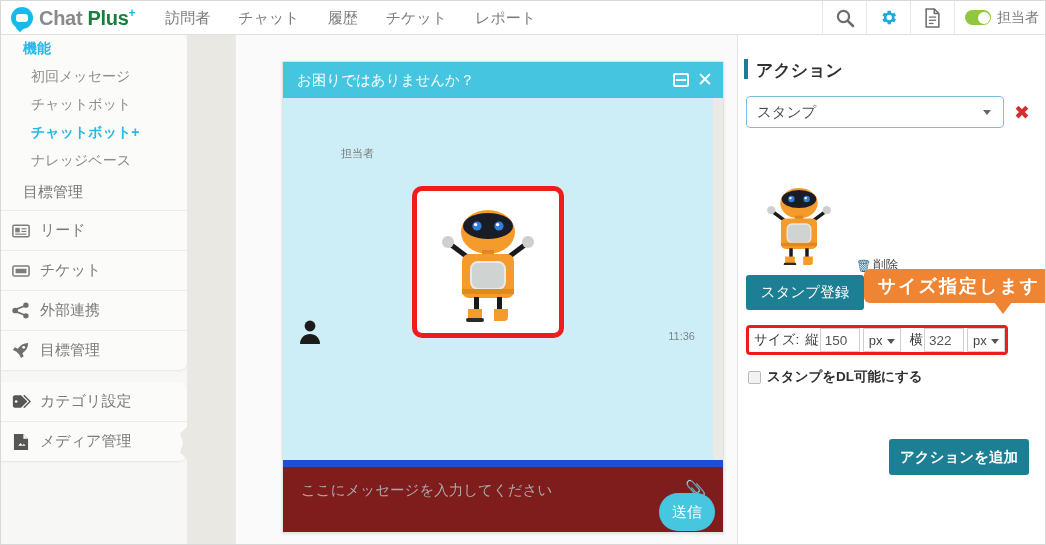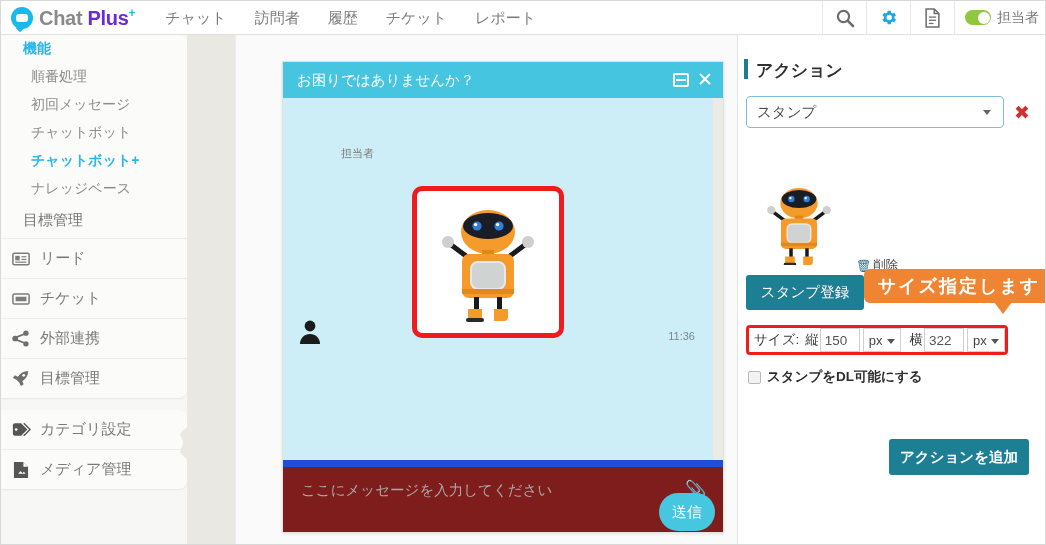--- a/index.html
+++ b/index.html
@@ -52,21 +52,21 @@
     left: 6px; bottom: -2px;
     width: 6px; height: 6px;
     background: #18bbe8;
     transform: rotate(45deg);
   }
   .logo-text {
     font-size: 20px; font-weight: bold;
     color: #8a8a8a; letter-spacing: -0.3px;
     white-space: nowrap;
   }
-  .logo-text .blue { color: #6d28d9; }
+  .logo-text .blue { color: #15803d; }
   .logo-text .sup { font-size: 12px; vertical-align: super; color:#18bbe8; }
 
   .nav { display: flex; align-items: center; height: 34px; }
   .nav-item {
     font-size: 15px; color: #7d7d7d;
     padding: 0 14px; line-height: 34px;
     white-space: nowrap; cursor: pointer;
   }
 
   .topbar-right {
@@ -423,22 +423,22 @@
 
 <div class="app">
 
   <div class="topbar">
     <div class="logo">
       <span class="logo-mark"></span>
       <span class="logo-text"><span>Chat </span><span class="blue">Plus</span><span class="sup">+</span></span>
     </div>
 
     <div class="nav">
+      <div class="nav-item">訪問者</div>
       <div class="nav-item">チャット</div>
-      <div class="nav-item">訪問者</div>
       <div class="nav-item">履歴</div>
       <div class="nav-item">チケット</div>
       <div class="nav-item">レポート</div>
     </div>
 
     <div class="topbar-right">
       <div class="tb-icon">
         <svg width="20" height="20" viewBox="0 0 20 20" aria-hidden="true">
           <circle cx="8.5" cy="8.5" r="5.6" fill="none" stroke="#6d6d6d" stroke-width="2.2"></circle>
           <line x1="12.8" y1="12.8" x2="18" y2="18" stroke="#6d6d6d" stroke-width="2.6" stroke-linecap="round"></line>
@@ -463,21 +463,20 @@
         <span class="tb-user-label">担当者</span>
       </div>
     </div>
   </div>
 
   <div class="side-strip"></div>
   <div class="sidebar">
 
     <div class="side-card">
       <div class="side-group-title">機能</div>
-      <div class="side-sub">順番処理</div>
       <div class="side-sub">初回メッセージ</div>
       <div class="side-sub">チャットボット</div>
       <div class="side-sub active">チャットボット+</div>
       <div class="side-sub">ナレッジベース</div>
       <div class="side-section">目標管理</div>
 
       <div class="side-row">
         <span class="side-ico">
           <svg width="18" height="14" viewBox="0 0 20 15">
               <rect x="1" y="1" width="18" height="13" rx="1.5" fill="none" stroke="#7d7d7d" stroke-width="1.7"></rect>

